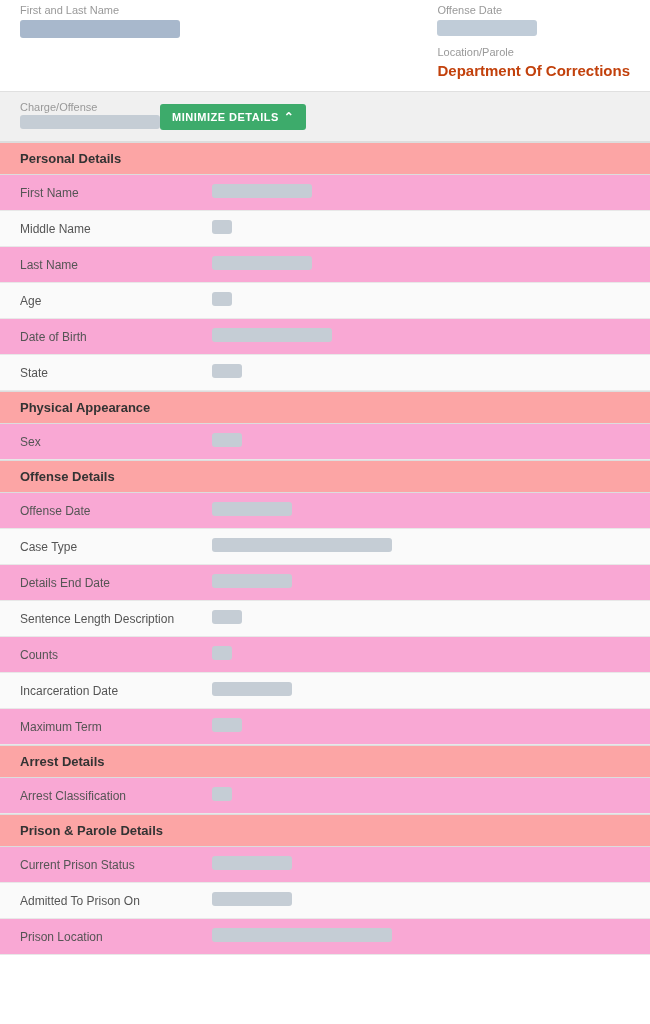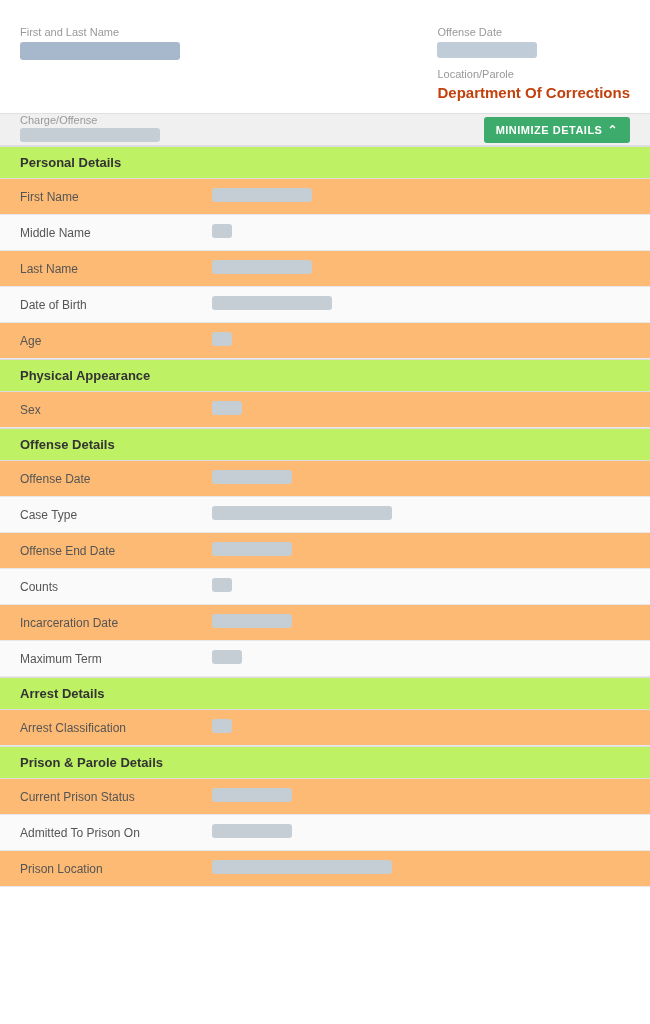--- a/index.html
+++ b/index.html
@@ -6,25 +6,24 @@
     body {
       font-family: Arial, Helvetica, sans-serif;
       background: #fff;
       color: #333;
       font-size: 13px;
       width: 650px;
       min-height: 1024px;
     }
 
     .header-section {
-      padding: 16px 20px 12px 20px;
+      padding: 4px 20px 12px 20px;
       display: flex;
       justify-content: space-between;
       border-bottom: 1px solid #e0e0e0;
-      margin-top: 10px;
     }
 
     .header-left, .header-right {
       display: flex;
       flex-direction: column;
       gap: 2px;
     }
 
     .field-label {
       font-size: 11px;
@@ -47,23 +46,22 @@
     }
 
     .location-value {
       font-size: 15px;
       font-weight: 700;
       color: #c2410c;
     }
 
     .charge-bar {
       background: #f0f0f0;
-      padding: 0 20px;
-      display: flex;
-      justify-content: space-between;
+      padding: 9px 20px;
+      display: flex;
       align-items: center;
       border-bottom: 1px solid #ddd;
     }
 
     .charge-label {
       font-size: 11px;
       color: #999;
       display: block;
       margin-bottom: 2px;
     }
@@ -91,33 +89,33 @@
       letter-spacing: 0.5px;
       text-transform: uppercase;
       white-space: nowrap;
     }
 
     .minimize-btn .chevron {
       font-size: 12px;
     }
 
     .section-header {
-      background: #bef264;
+      background: #fca5a5;
       padding: 8px 20px;
       font-weight: bold;
       font-size: 13px;
       color: #333;
       border-top: 1px solid #ddd;
       border-bottom: 1px solid #ddd;
     }
 
     .detail-row {
       display: flex;
       border-bottom: 1px solid #e8e8e8;
-      background: #fdba74;
+      background: #f9a8d4;
       min-height: 36px;
       align-items: center;
     }
 
     .detail-row:nth-child(even) {
       background: #fafafa;
     }
 
     .detail-row-label {
       width: 200px;
@@ -184,26 +182,30 @@
     </div>
     <div class="detail-row">
       <div class="detail-row-label">Middle Name</div>
       <div class="detail-row-value"><span class="blurred-value bv-tiny"></span></div>
     </div>
     <div class="detail-row">
       <div class="detail-row-label">Last Name</div>
       <div class="detail-row-value"><span class="blurred-value bv-name"></span></div>
     </div>
     <div class="detail-row">
+      <div class="detail-row-label">Age</div>
+      <div class="detail-row-value"><span class="blurred-value bv-tiny"></span></div>
+    </div>
+    <div class="detail-row">
       <div class="detail-row-label">Date of Birth</div>
       <div class="detail-row-value"><span class="blurred-value bv-long"></span></div>
     </div>
     <div class="detail-row">
-      <div class="detail-row-label">Age</div>
-      <div class="detail-row-value"><span class="blurred-value bv-tiny"></span></div>
+      <div class="detail-row-label">State</div>
+      <div class="detail-row-value"><span class="blurred-value bv-short"></span></div>
     </div>
   </div>
 
 <div class="section-header">Physical Appearance</div>
 <div id="physical-appearance-rows">
 <div class="detail-row">
       <div class="detail-row-label">Sex</div>
       <div class="detail-row-value"><span class="blurred-value bv-short"></span></div>
     </div>
   </div>
@@ -212,22 +214,26 @@
 <div id="offense-details-rows">
 <div class="detail-row">
       <div class="detail-row-label">Offense Date</div>
       <div class="detail-row-value"><span class="blurred-value bv-medium"></span></div>
     </div>
     <div class="detail-row">
       <div class="detail-row-label">Case Type</div>
       <div class="detail-row-value"><span class="blurred-value bv-fullname"></span></div>
     </div>
     <div class="detail-row">
-      <div class="detail-row-label">Offense End Date</div>
-      <div class="detail-row-value"><span class="blurred-value bv-medium"></span></div>
+      <div class="detail-row-label">Details End Date</div>
+      <div class="detail-row-value"><span class="blurred-value bv-medium"></span></div>
+    </div>
+    <div class="detail-row">
+      <div class="detail-row-label">Sentence Length Description</div>
+      <div class="detail-row-value"><span class="blurred-value bv-short"></span></div>
     </div>
     <div class="detail-row">
       <div class="detail-row-label">Counts</div>
       <div class="detail-row-value"><span class="blurred-value bv-tiny"></span></div>
     </div>
     <div class="detail-row">
       <div class="detail-row-label">Incarceration Date</div>
       <div class="detail-row-value"><span class="blurred-value bv-medium"></span></div>
     </div>
     <div class="detail-row">

